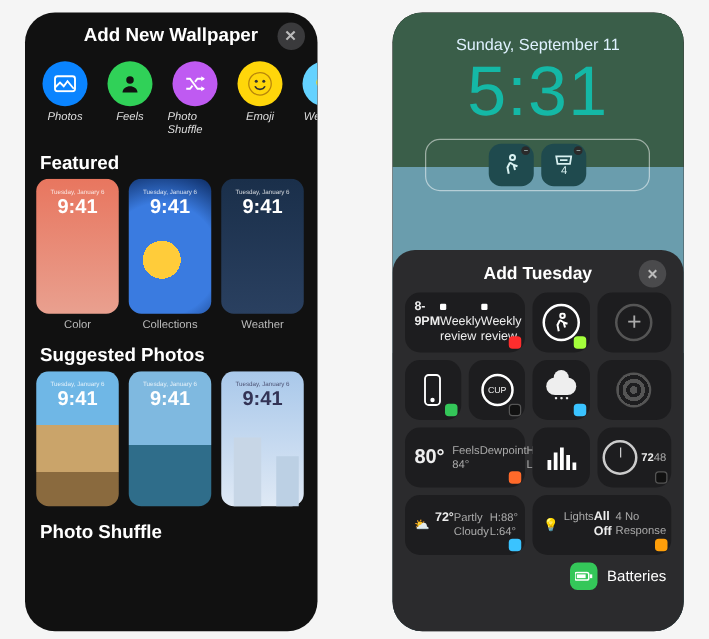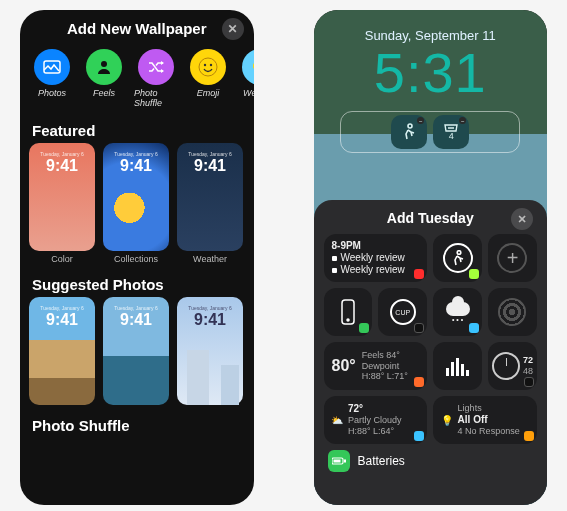--- a/index.html
+++ b/index.html
@@ -182,22 +182,22 @@
   .circle-icon{width:30px;height:30px;border-radius:50%;border:2px solid #fff;display:flex;align-items:center;justify-content:center;}
   .plus{font-size:20px;color:#aaa;}
   .cup{border:2px solid #fff;border-radius:50%;width:26px;height:26px;display:flex;align-items:center;justify-content:center;font-size:7px;}
   .cloud{width:24px;height:14px;border-radius:10px;background:#eee;position:relative;}
   .cloud::before{content:"";position:absolute;top:-6px;left:6px;width:12px;height:12px;border-radius:50%;background:#eee;}
   .target{width:28px;height:28px;border-radius:50%;background:repeating-radial-gradient(circle,#555 0 3px,#1d1d1f 3px 6px);}
   .bars{display:flex;gap:2px;align-items:end;height:20px;}
   .bars span{width:3px;background:#fff;}
   .watch{width:28px;height:28px;border-radius:50%;border:2px solid #ccc;position:relative;}
   .watch::after{content:"";position:absolute;top:4px;left:50%;width:1px;height:8px;background:#ccc;}
-  .fmt-row{display:flex;flex-direction:column;align-items:flex-start;line-height:1.2;}
-  .batt-row{display:flex;align-items:center;gap:8px;padding:6px 4px 0;}
+  .fmt-row{display:flex;align-items:flex-start;line-height:1.2;}
+  .batt-row{display:flex;align-items:center;gap:8px;padding:6px 4px 0;justify-content:flex-end;}
   .batt-icon{width:22px;height:22px;border-radius:6px;background:#34c759;display:flex;align-items:center;justify-content:center;}
   .bullet{width:5px;height:5px;background:#fff;border-radius:1px;display:inline-block;margin-right:4px;}
   .sm{font-size:9px;color:#aaa;}
 </style>
 </head>
 <body>
 
 <div class="phone">
   <div class="wp-header">
     <span>Add New Wallpaper</span>

